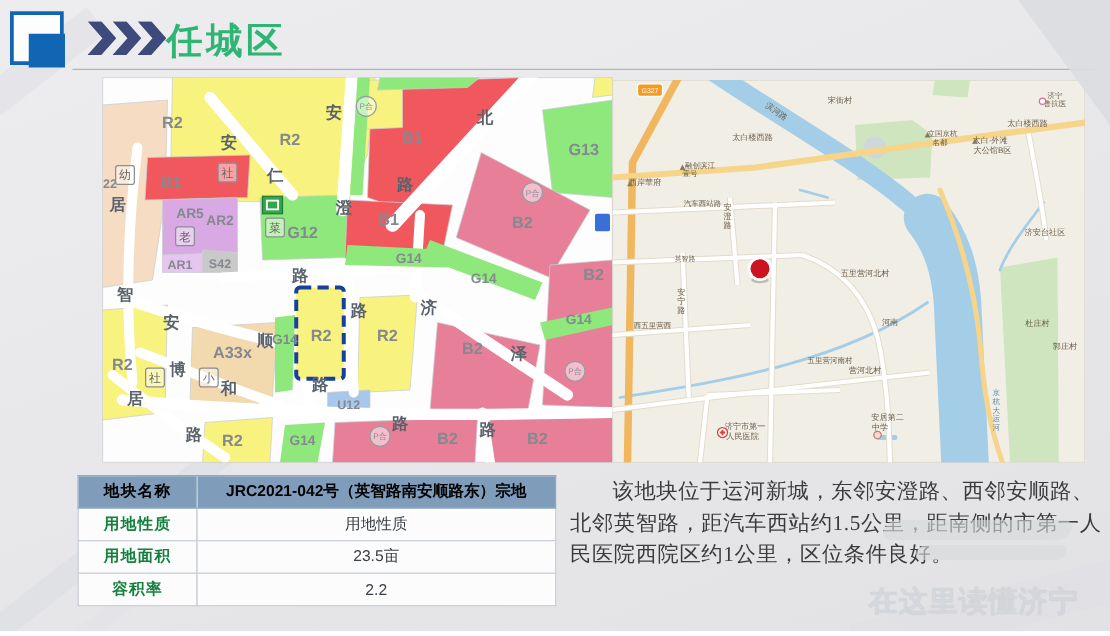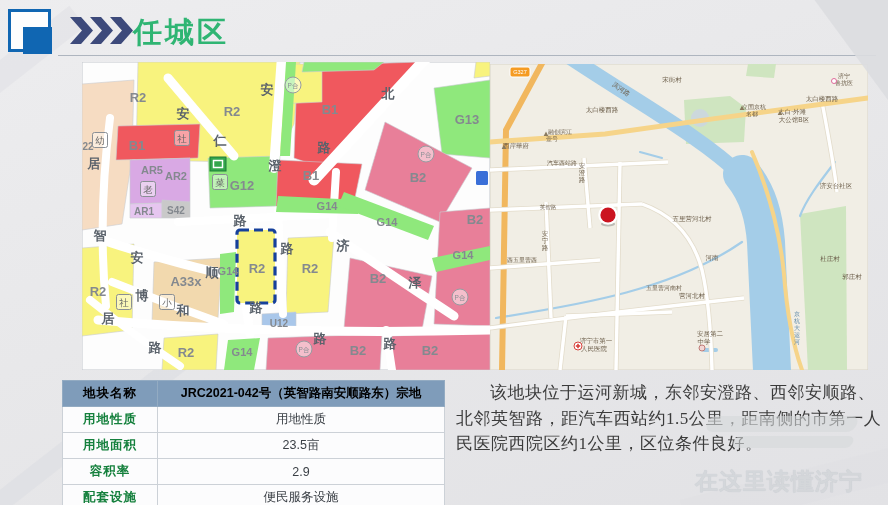--- a/index.html
+++ b/index.html
@@ -277,25 +277,21 @@
     <tr>
       <td class="lbl">用地性质</td>
       <td>用地性质</td>
     </tr>
     <tr>
       <td class="lbl">用地面积</td>
       <td>23.5亩</td>
     </tr>
     <tr>
       <td class="lbl">容积率</td>
-      <td>2.9</td>
-    </tr>
-    <tr>
-      <td class="lbl">配套设施</td>
-      <td>便民服务设施</td>
+      <td>2.2</td>
     </tr>
   </tbody>
     </table>
 
   <div id="desc">该地块位于运河新城，东邻安澄路、西邻安顺路、北邻英智路，距汽车西站约1.5公里，距南侧的市第一人民医院西院区约1公里，区位条件良好。</div>
 
   <div id="watermark">
     <div class="wm-blob" style="left:14px;top:6px;width:150px;height:16px;"></div>
     <div class="wm-blob" style="left:40px;top:26px;width:120px;height:12px;"></div>
     <div id="wm-text">在这里读懂济宁</div>

